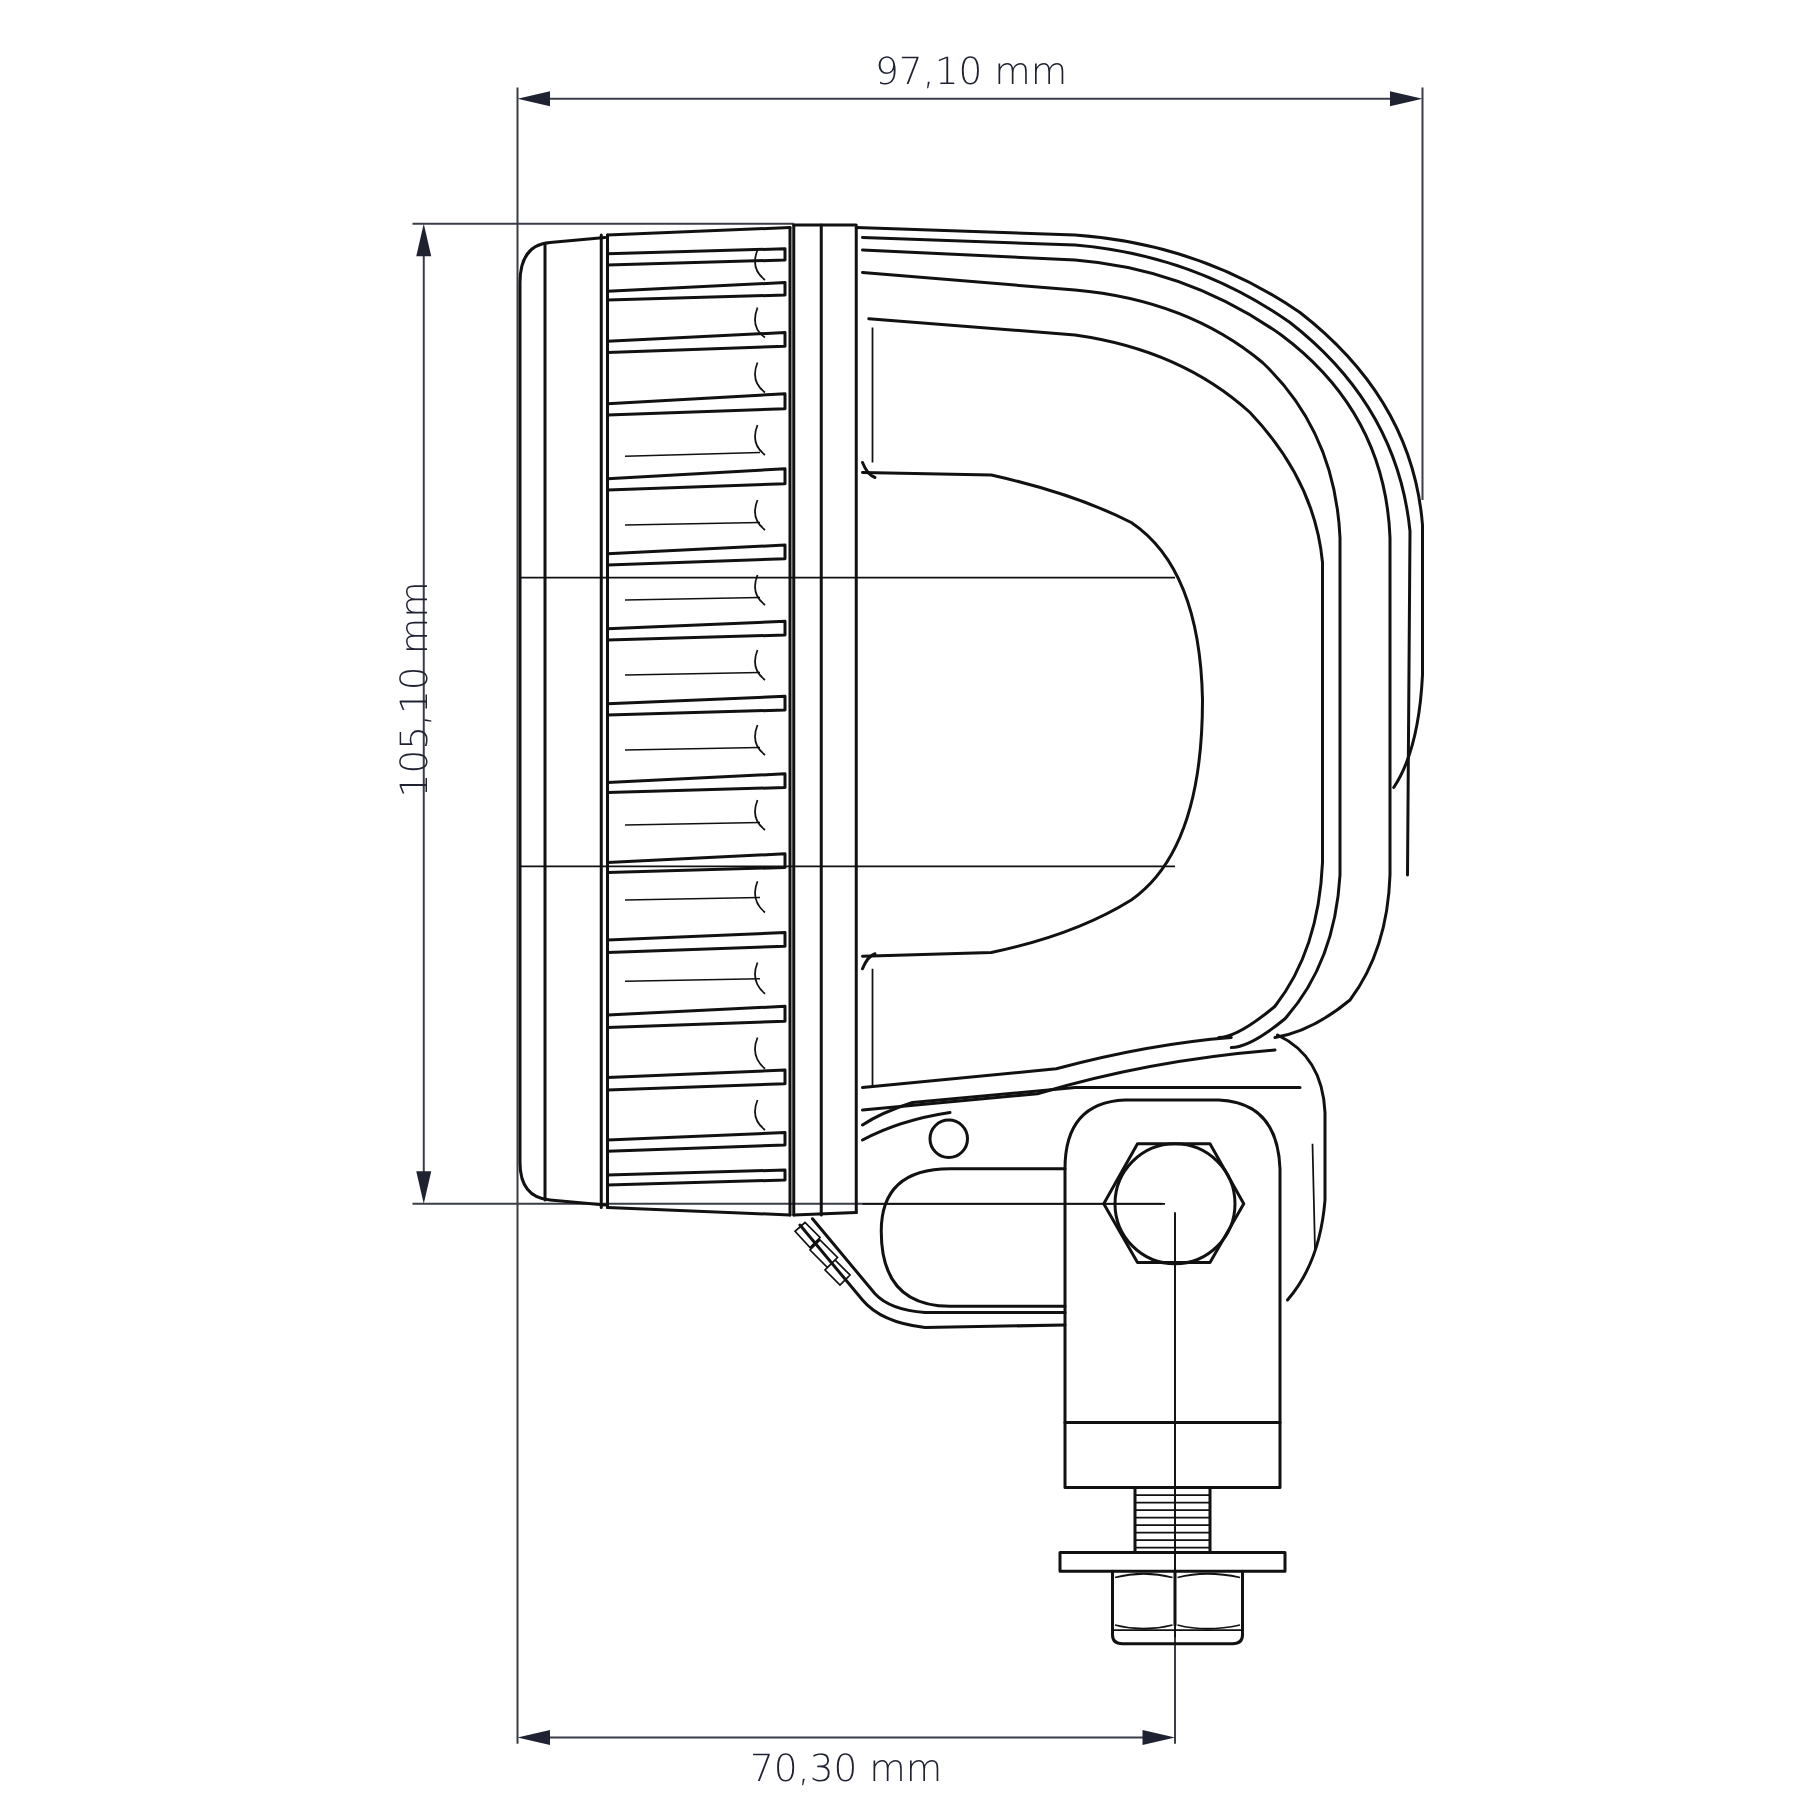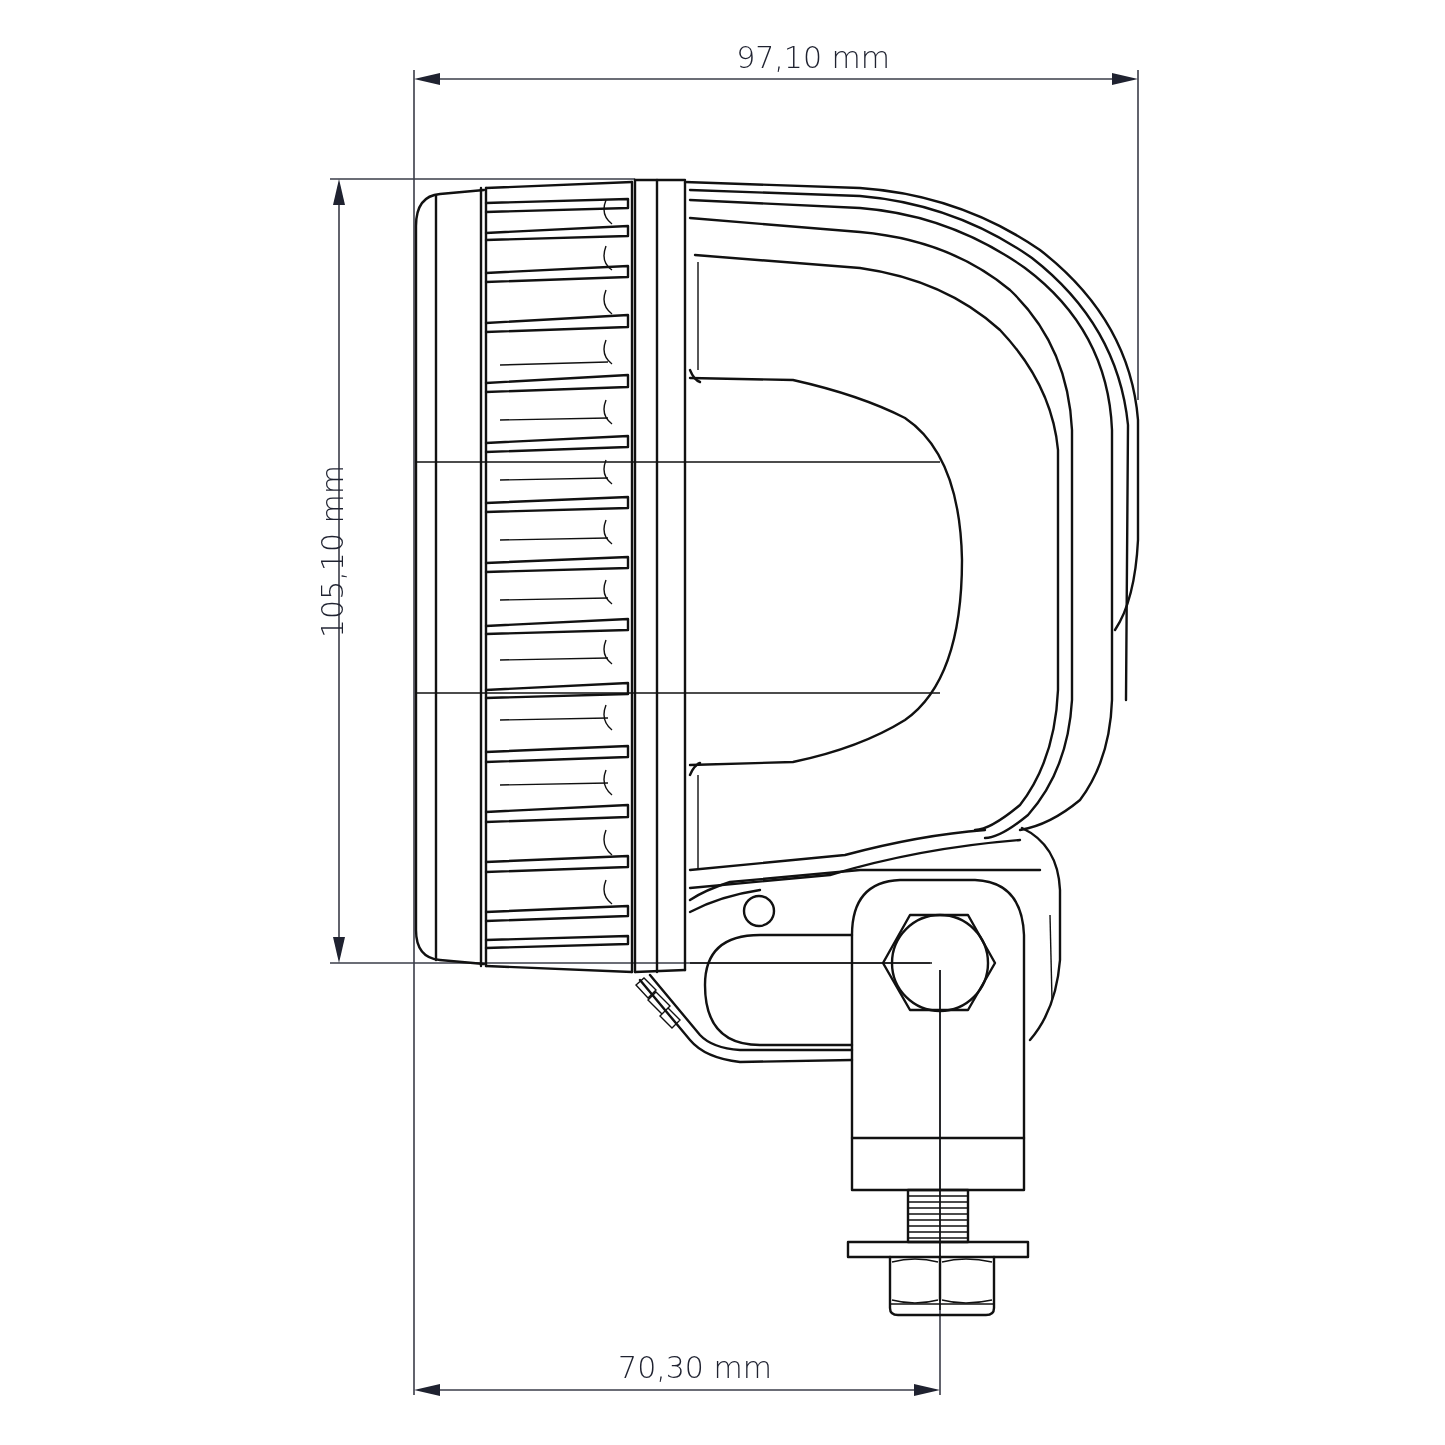--- a/index.html
+++ b/index.html
@@ -7,22 +7,22 @@
   #drawing { position: absolute; left: 0; top: 0; width: 1445px; height: 1445px; }
   .dim-label {
     position: absolute;
     font-family: "DejaVu Sans", sans-serif;
     font-size: 30px;
     color: #1f2230;
     white-space: nowrap;
     letter-spacing: 0px;
     font-weight: 300;
   }
-  #dim-width-label { left: 700px; top: 40px; width: 190px; text-align: right; }
-  #dim-bottom-label { left: 600px; top: 1350px; width: 190px; text-align: center; }
+  #dim-width-label { left: 700px; top: 40px; width: 190px; text-align: left; }
+  #dim-bottom-label { left: 600px; top: 1398px; width: 190px; }
   #dim-height-label {
     left: 222px; top: 534px; width: 220px; text-align: center;
     transform: rotate(-90deg);
     transform-origin: center center;
   }
   .ln { fill: none; stroke: #111111; stroke-width: 2.4; stroke-linejoin: round; stroke-linecap: round; }
   .thin { fill: none; stroke: #111111; stroke-width: 1.4; }
   .dim { fill: none; stroke: #3a3c48; stroke-width: 1.6; }
   .arrow { fill: #1f2230; stroke: none; }
 </style>

